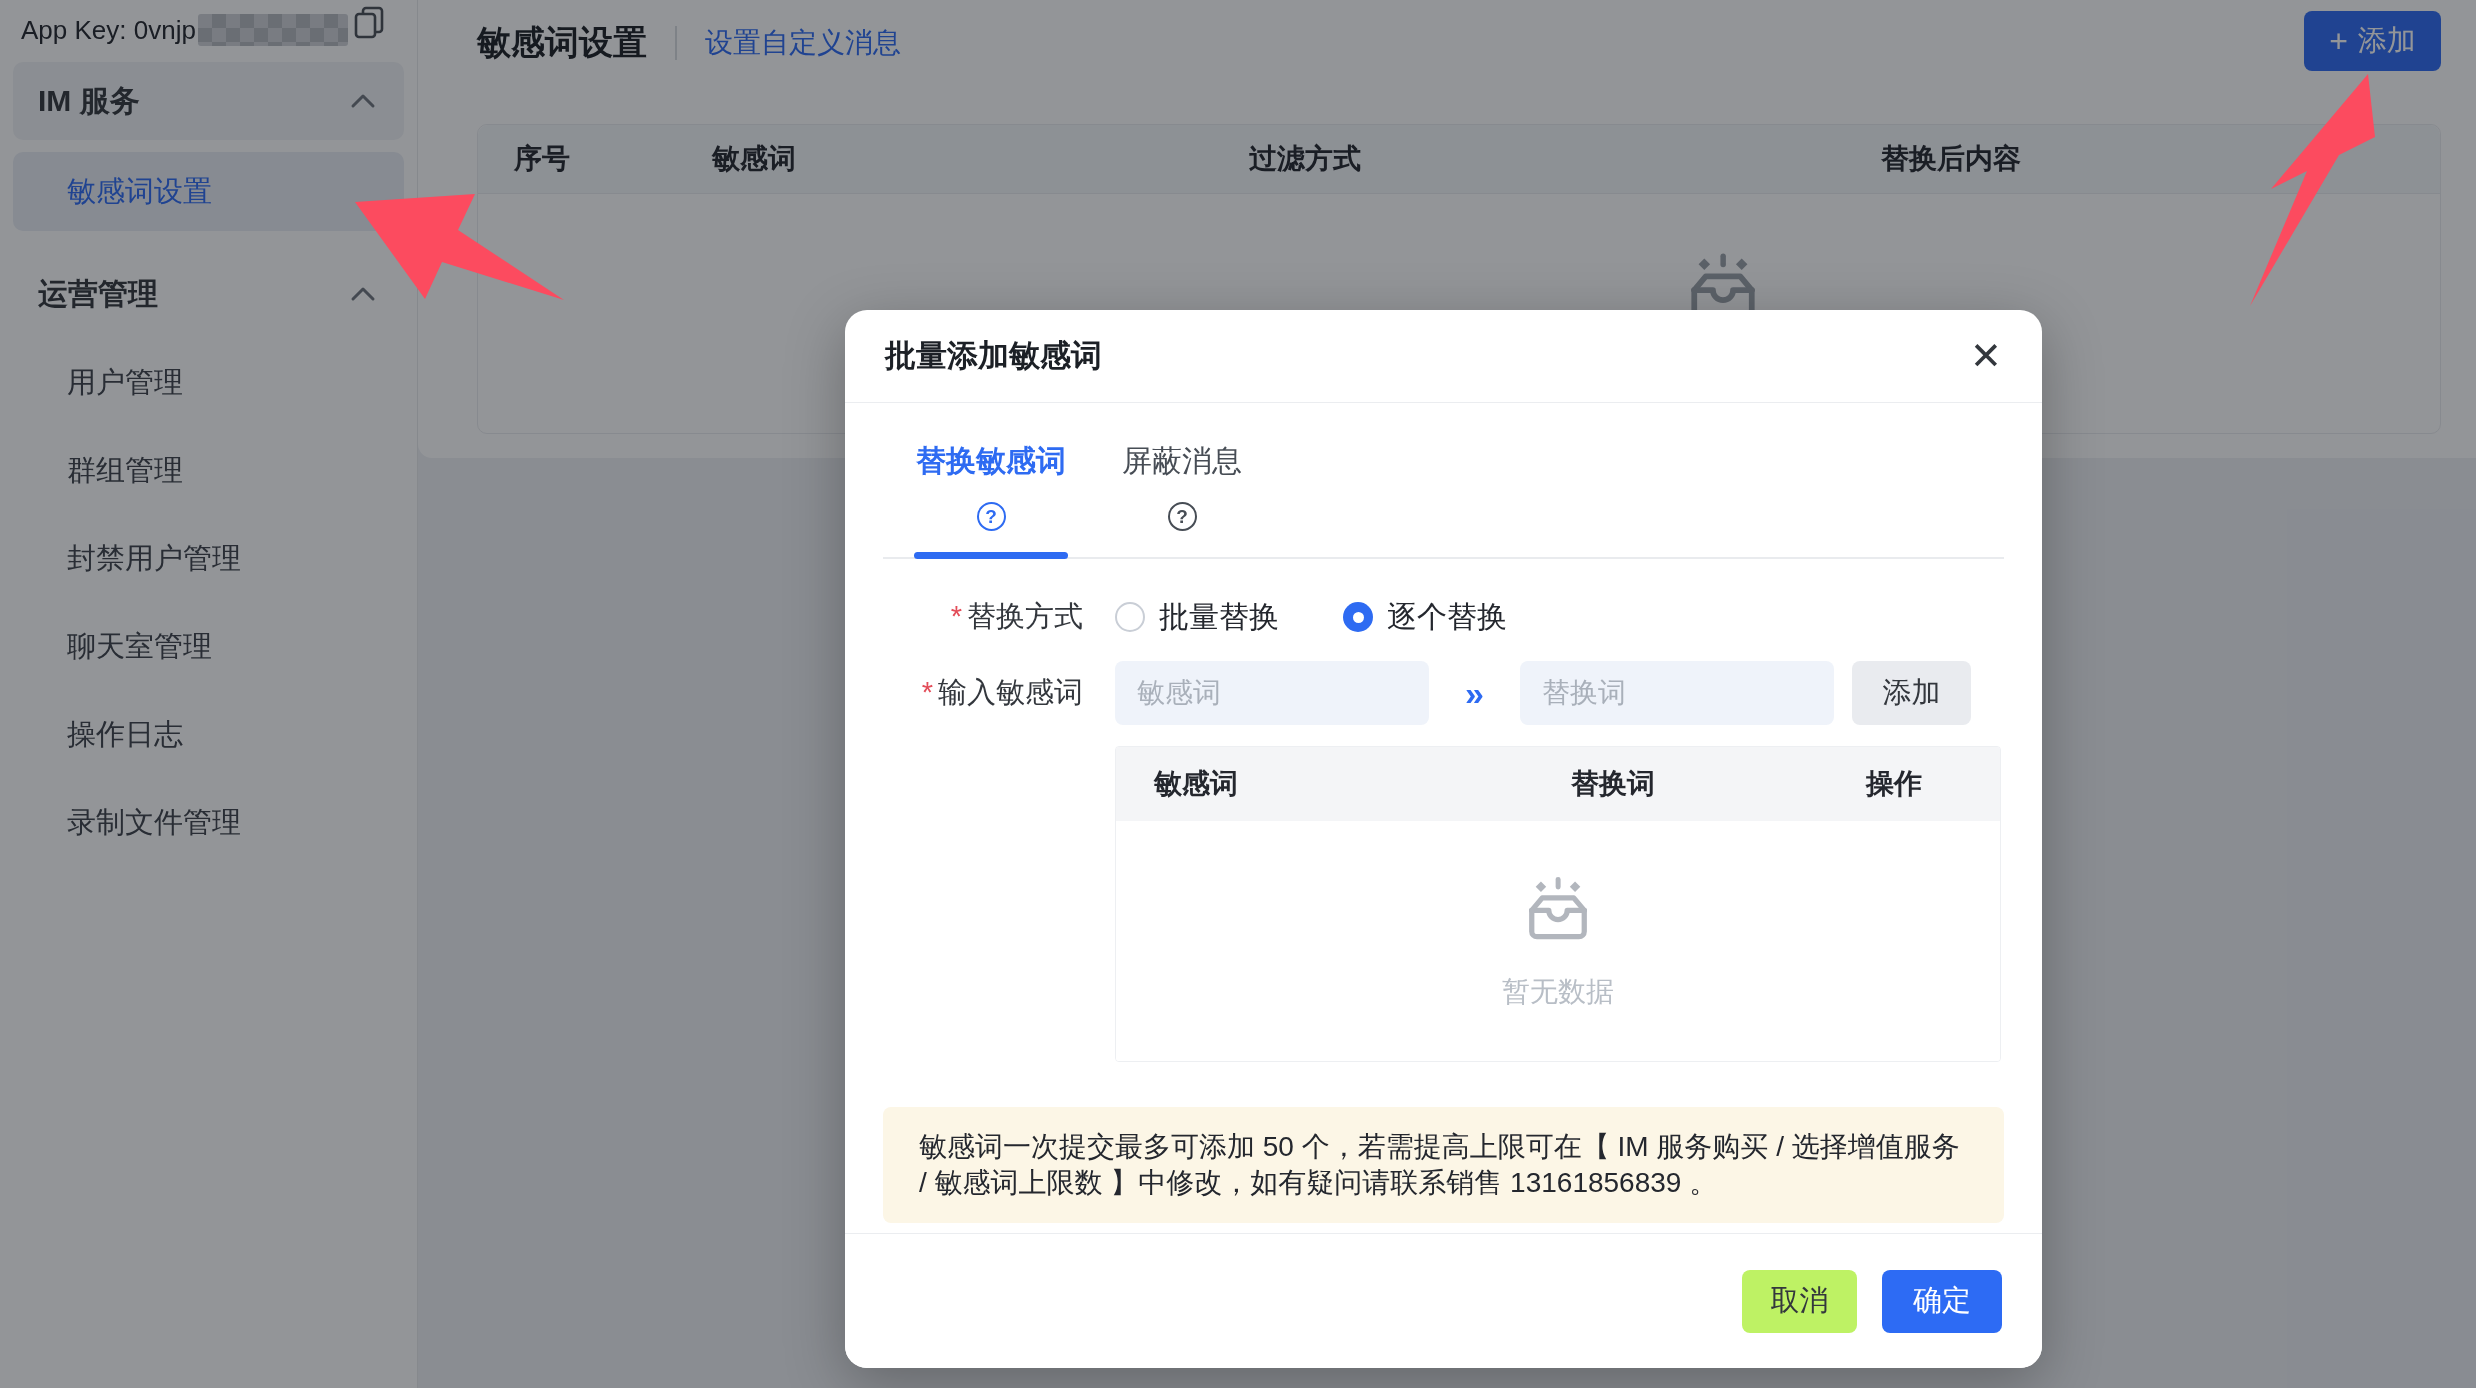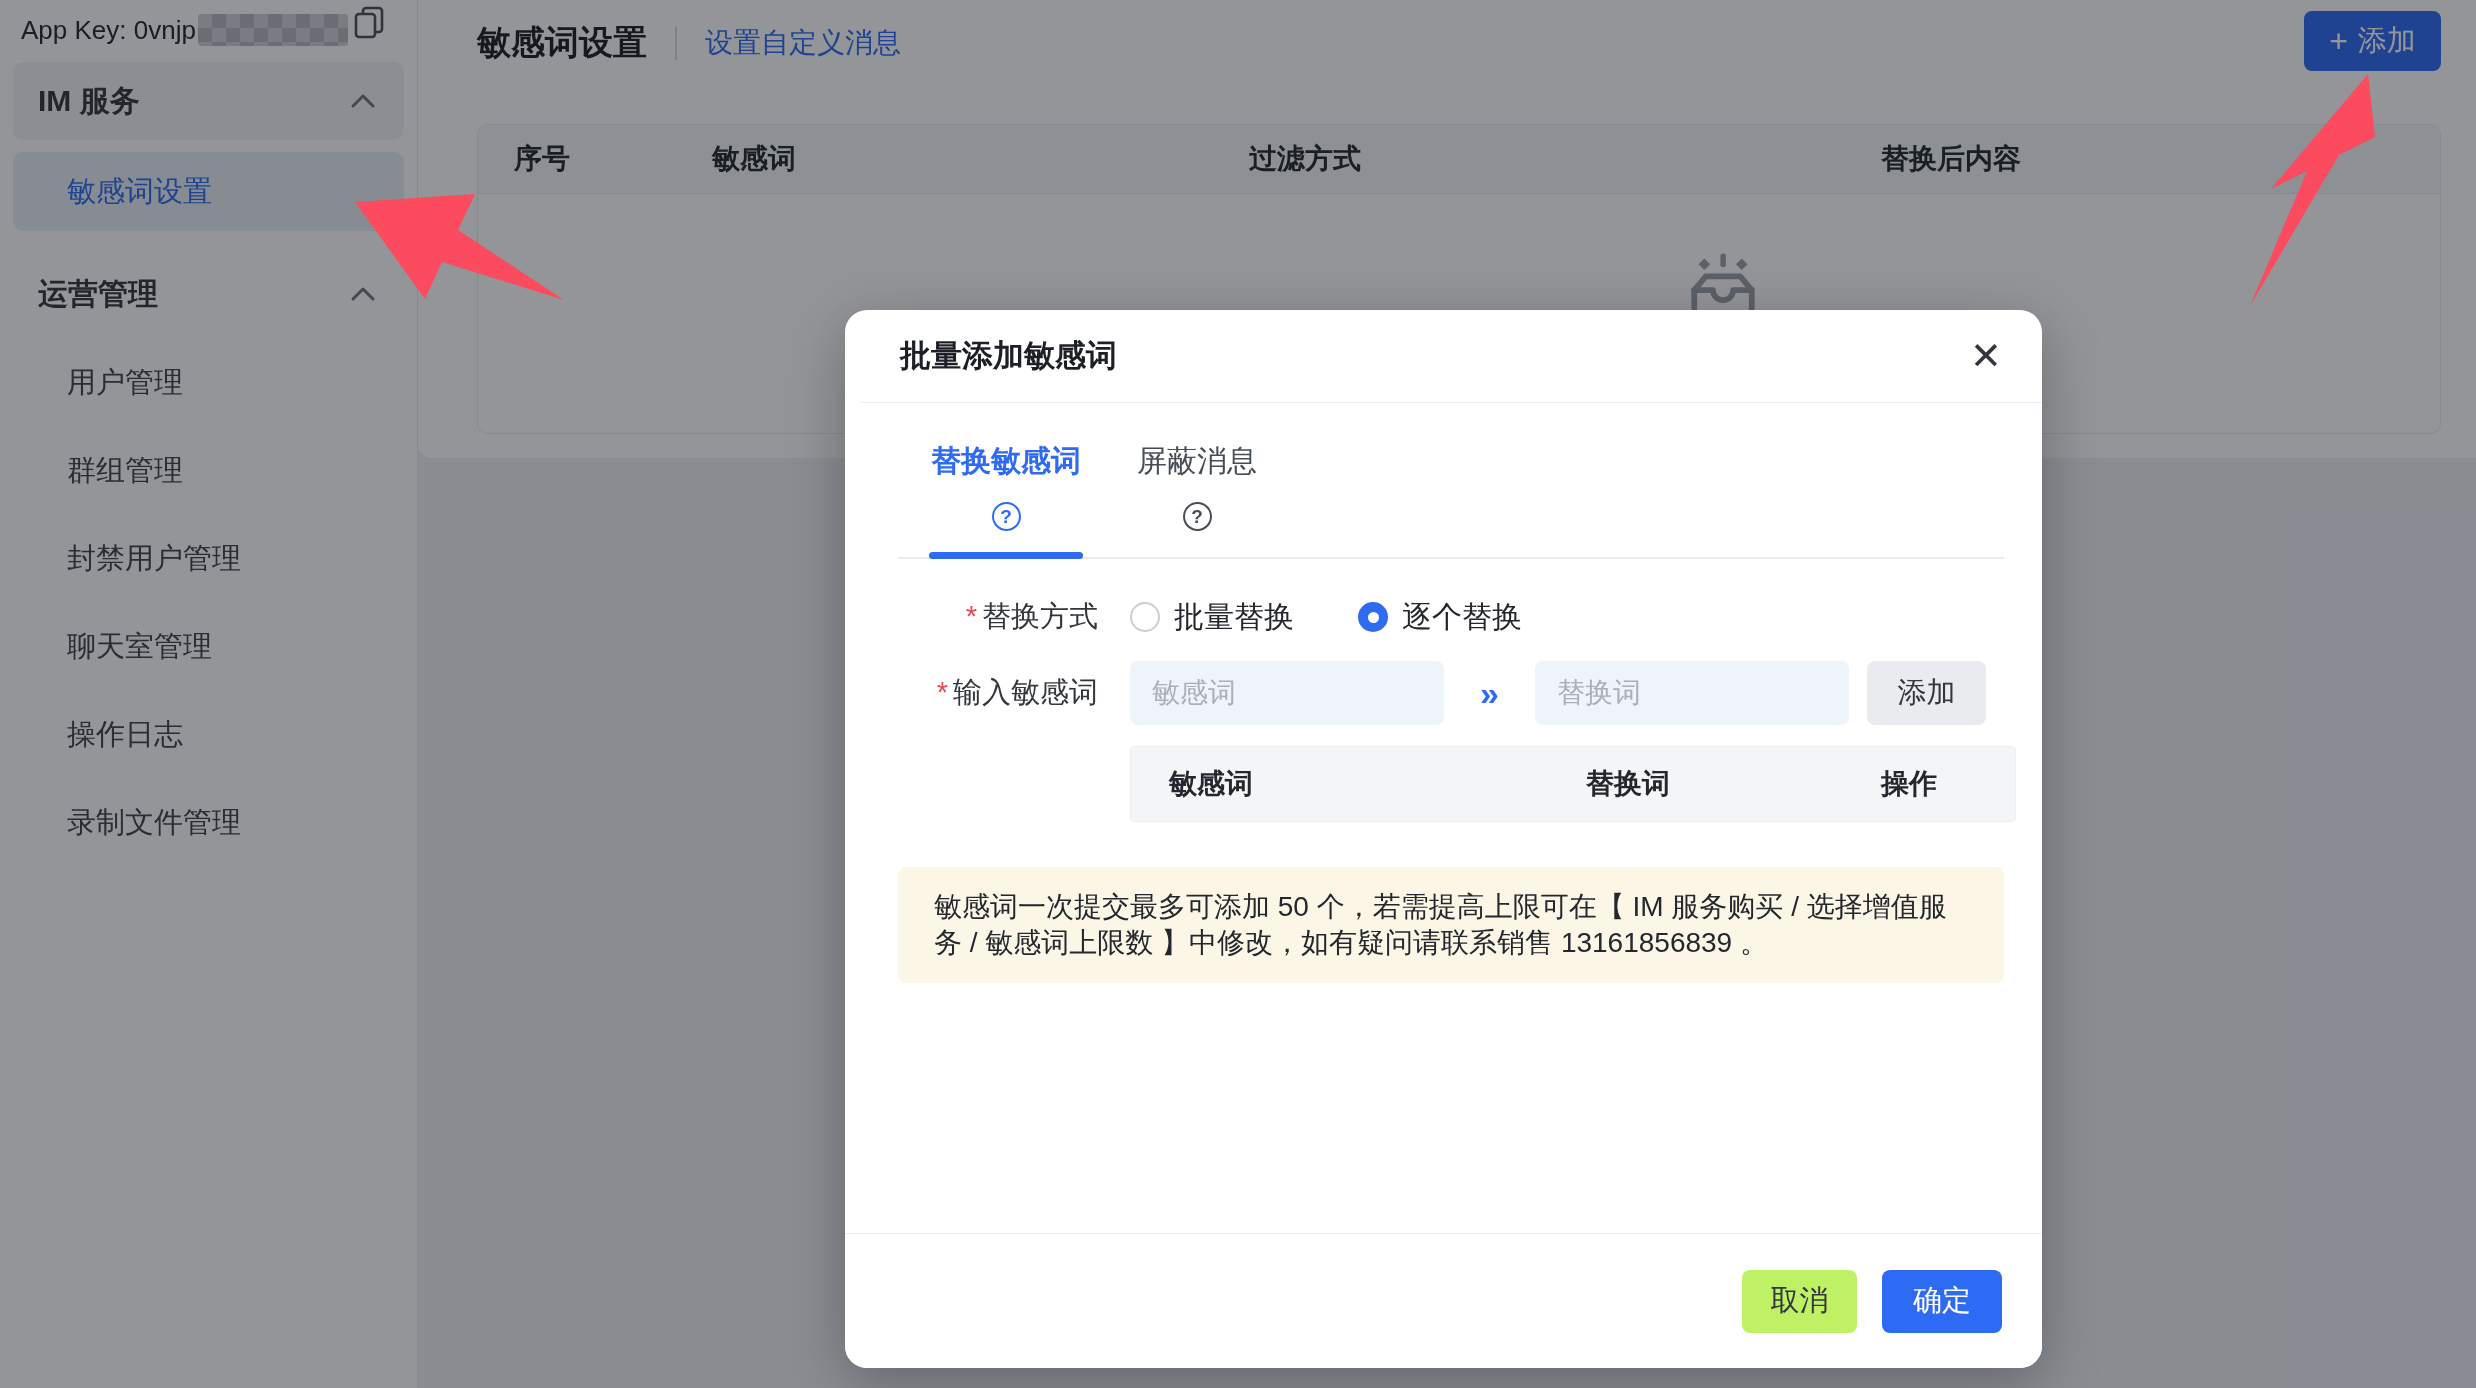--- a/index.html
+++ b/index.html
@@ -67,21 +67,21 @@
   .bg-empty-icon{position:absolute; left:1199px; top:122px;}
 
   
   .overlay{position:absolute; inset:0; background:rgba(15,19,26,0.45); z-index:5;}
   .arrows{position:absolute; inset:0; z-index:7; pointer-events:none;}
 
   
   .modal{
     position:absolute; left:845px; top:310px; width:1197px; height:1058px;
     background:#fff; border-radius:22px; z-index:10;
-    box-shadow:0 16px 60px rgba(0,0,0,0.28); box-sizing:border-box;padding-left:15px;
+    box-shadow:0 16px 60px rgba(0,0,0,0.28); box-sizing:border-box;
   }
   .m-head{
     height:92px; display:flex; align-items:center; padding:0 32px 0 40px;
     border-bottom:1px solid #ebedf0;
   }
   .m-title{font-size:31px; font-weight:600; color:#1c2026; margin:0;}
   .m-close{
     margin-left:auto; width:48px; height:48px; border:none; background:transparent;
     font-size:38px; color:#33373d; cursor:pointer; line-height:1; font-family:inherit;
   }
@@ -297,20 +297,33 @@
         <input class="word-input second" type="text" placeholder="替换词" style="">
         <button class="add-word-btn">添加</button>
       </div>
 
       <div class="inner-table">
         <div class="it-head">
           <span class="c1">敏感词</span>
           <span class="c2">替换词</span>
           <span class="c3">操作</span>
         </div>
+        <div class="it-body">
+          <svg width="84" height="84" viewBox="0 0 64 64">
+            <path d="M19 8 l4 4 -4 4 -4 -4 Z" fill="#b2b6bd"></path>
+            <rect x="30.2" y="4.5" width="3.8" height="9.5" rx="1.9" fill="#b2b6bd"></rect>
+            <path d="M45 8 l4 4 -4 4 -4 -4 Z" fill="#b2b6bd"></path>
+            <g fill="none" stroke="#b2b6bd" stroke-width="4" stroke-linecap="round" stroke-linejoin="round">
+              <path d="M12 30 L20 20.5 H44 L52 30"></path>
+              <path d="M12 30 H25 A7 7 0 0 0 39 30 H52"></path>
+              <path d="M12 30 V46 a4 4 0 0 0 4 4 H48 a4 4 0 0 0 4 -4 V30"></path>
+            </g>
+          </svg>
+          <span class="empty-text">暂无数据</span>
+        </div>
       </div>
 
       <div class="notice">敏感词一次提交最多可添加 50 个，若需提高上限可在【 IM 服务购买 / 选择增值服务 / 敏感词上限数 】中修改，如有疑问请联系销售 13161856839 。</div>
     </div>
 
     <div class="m-footer">
       <button class="btn cancel">取消</button>
       <button class="btn confirm">确定</button>
     </div>
   </div>

